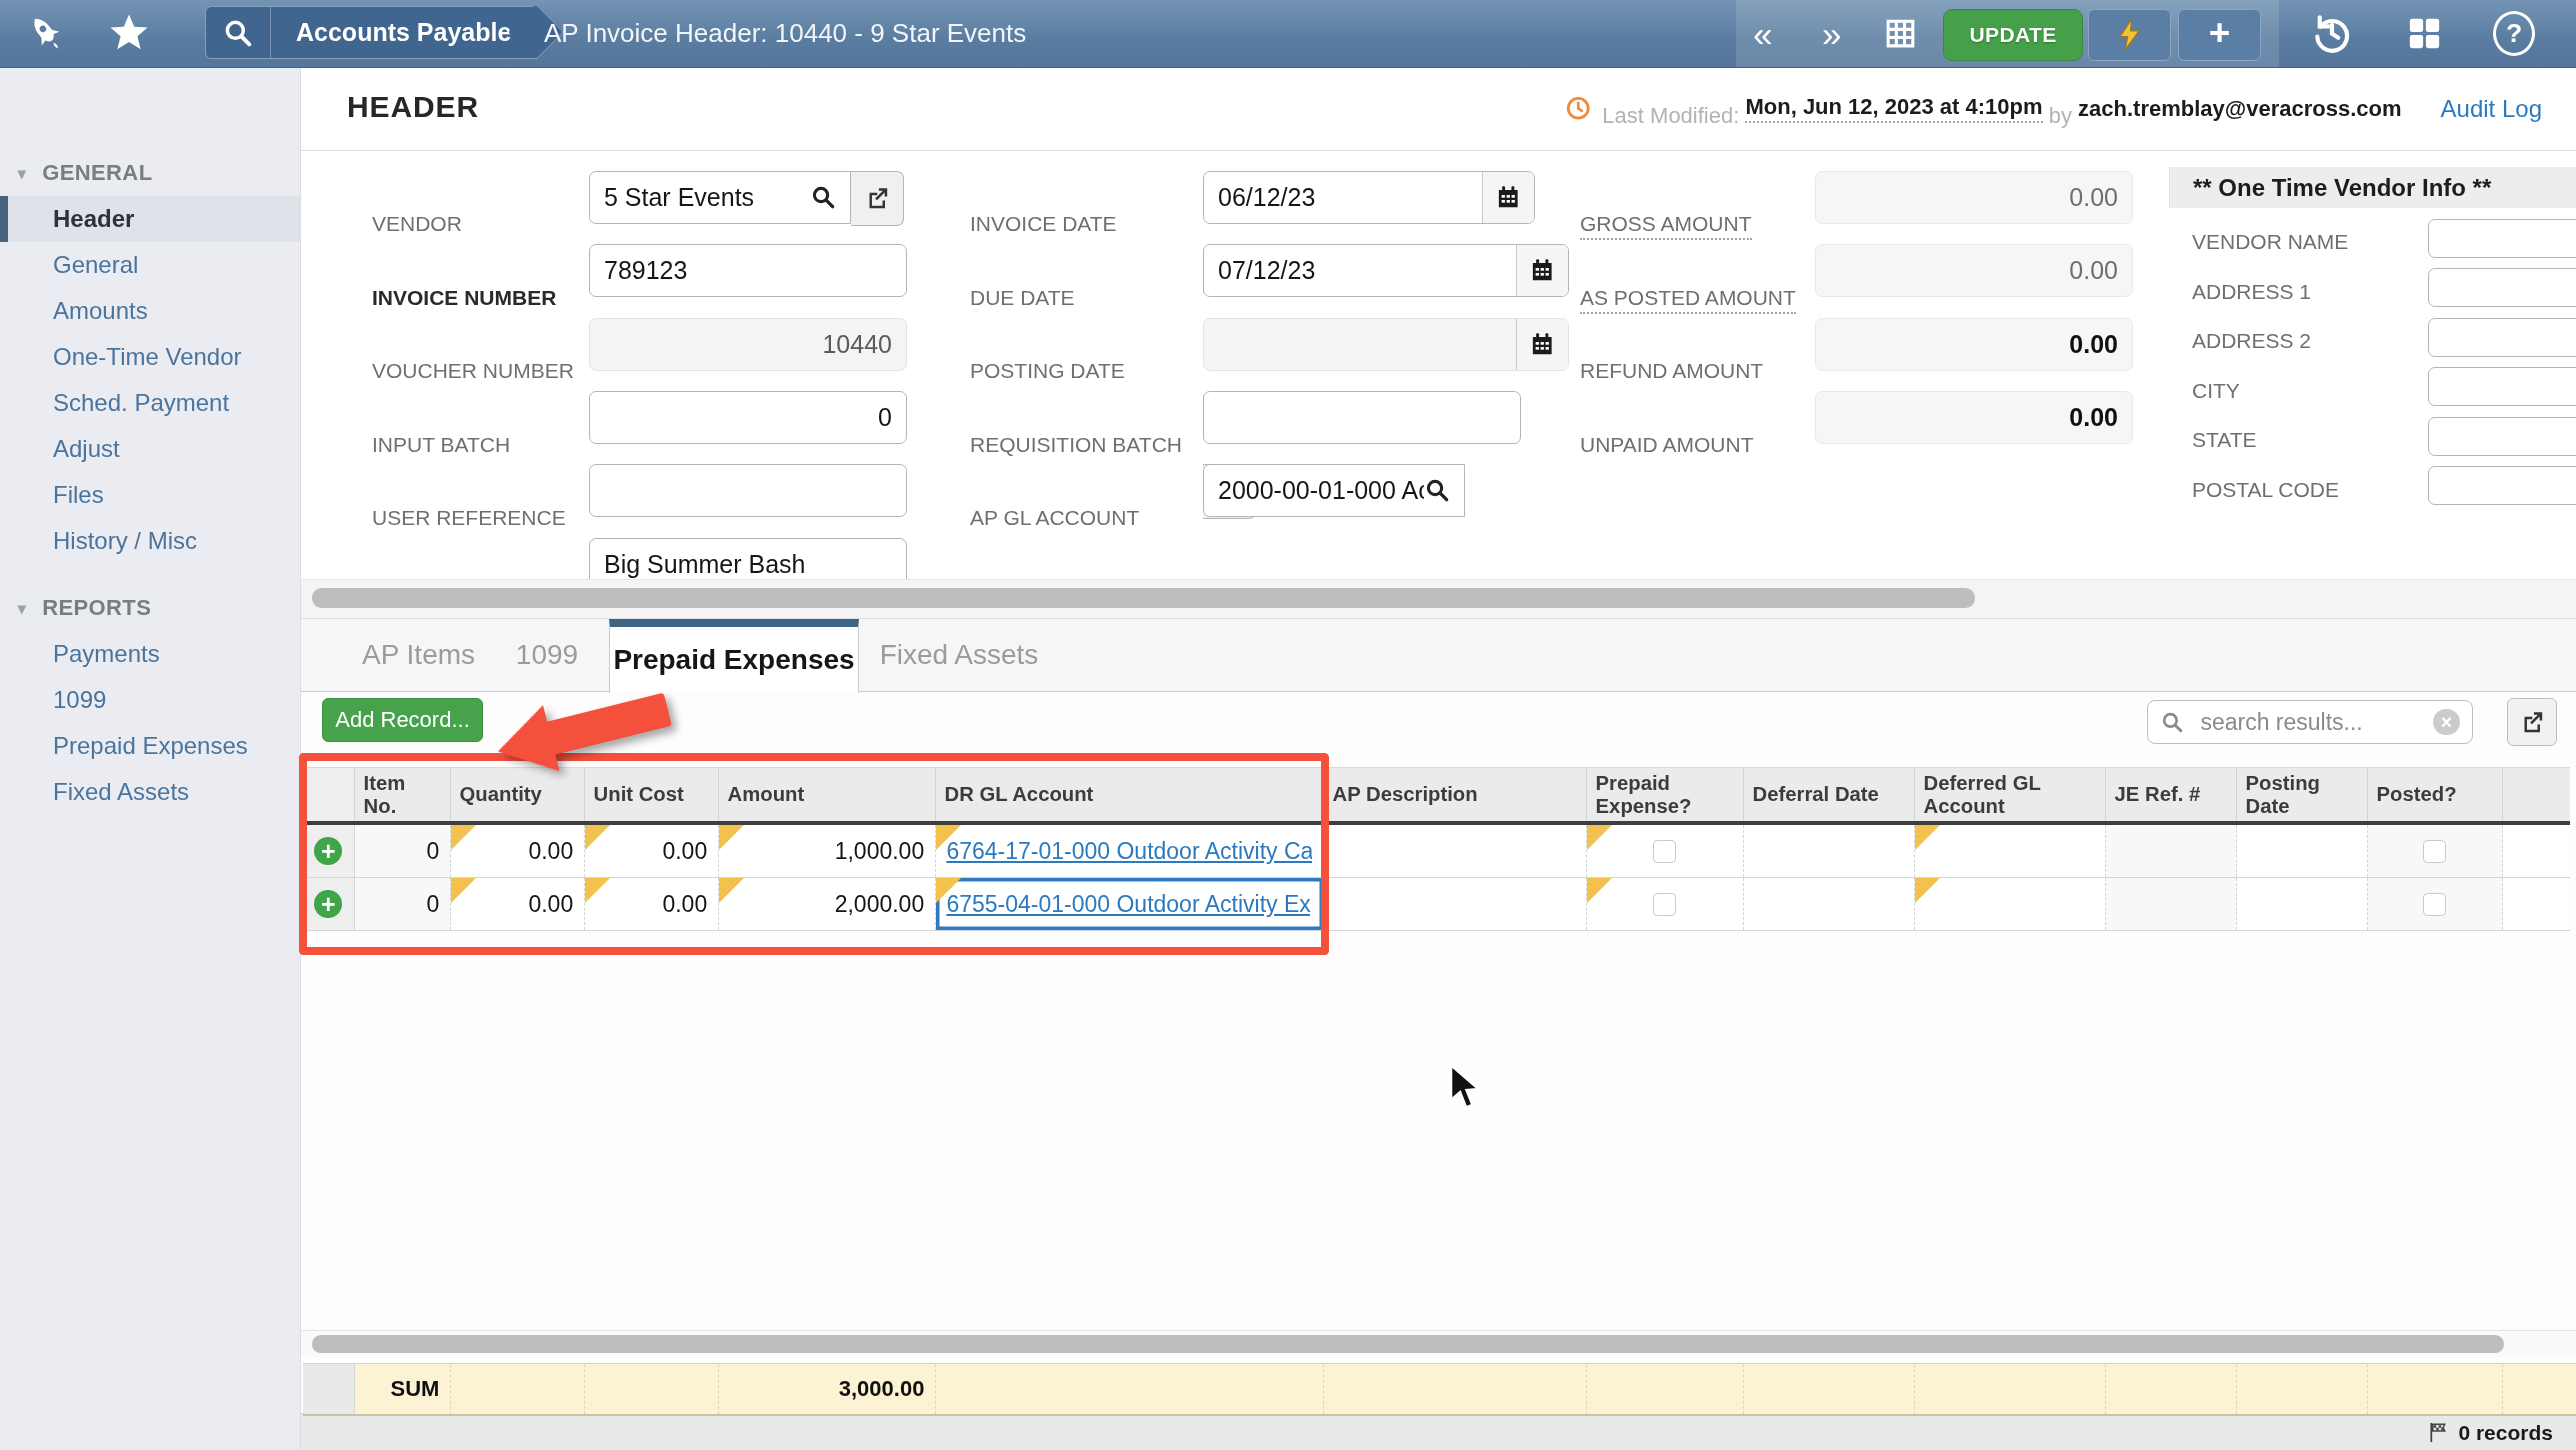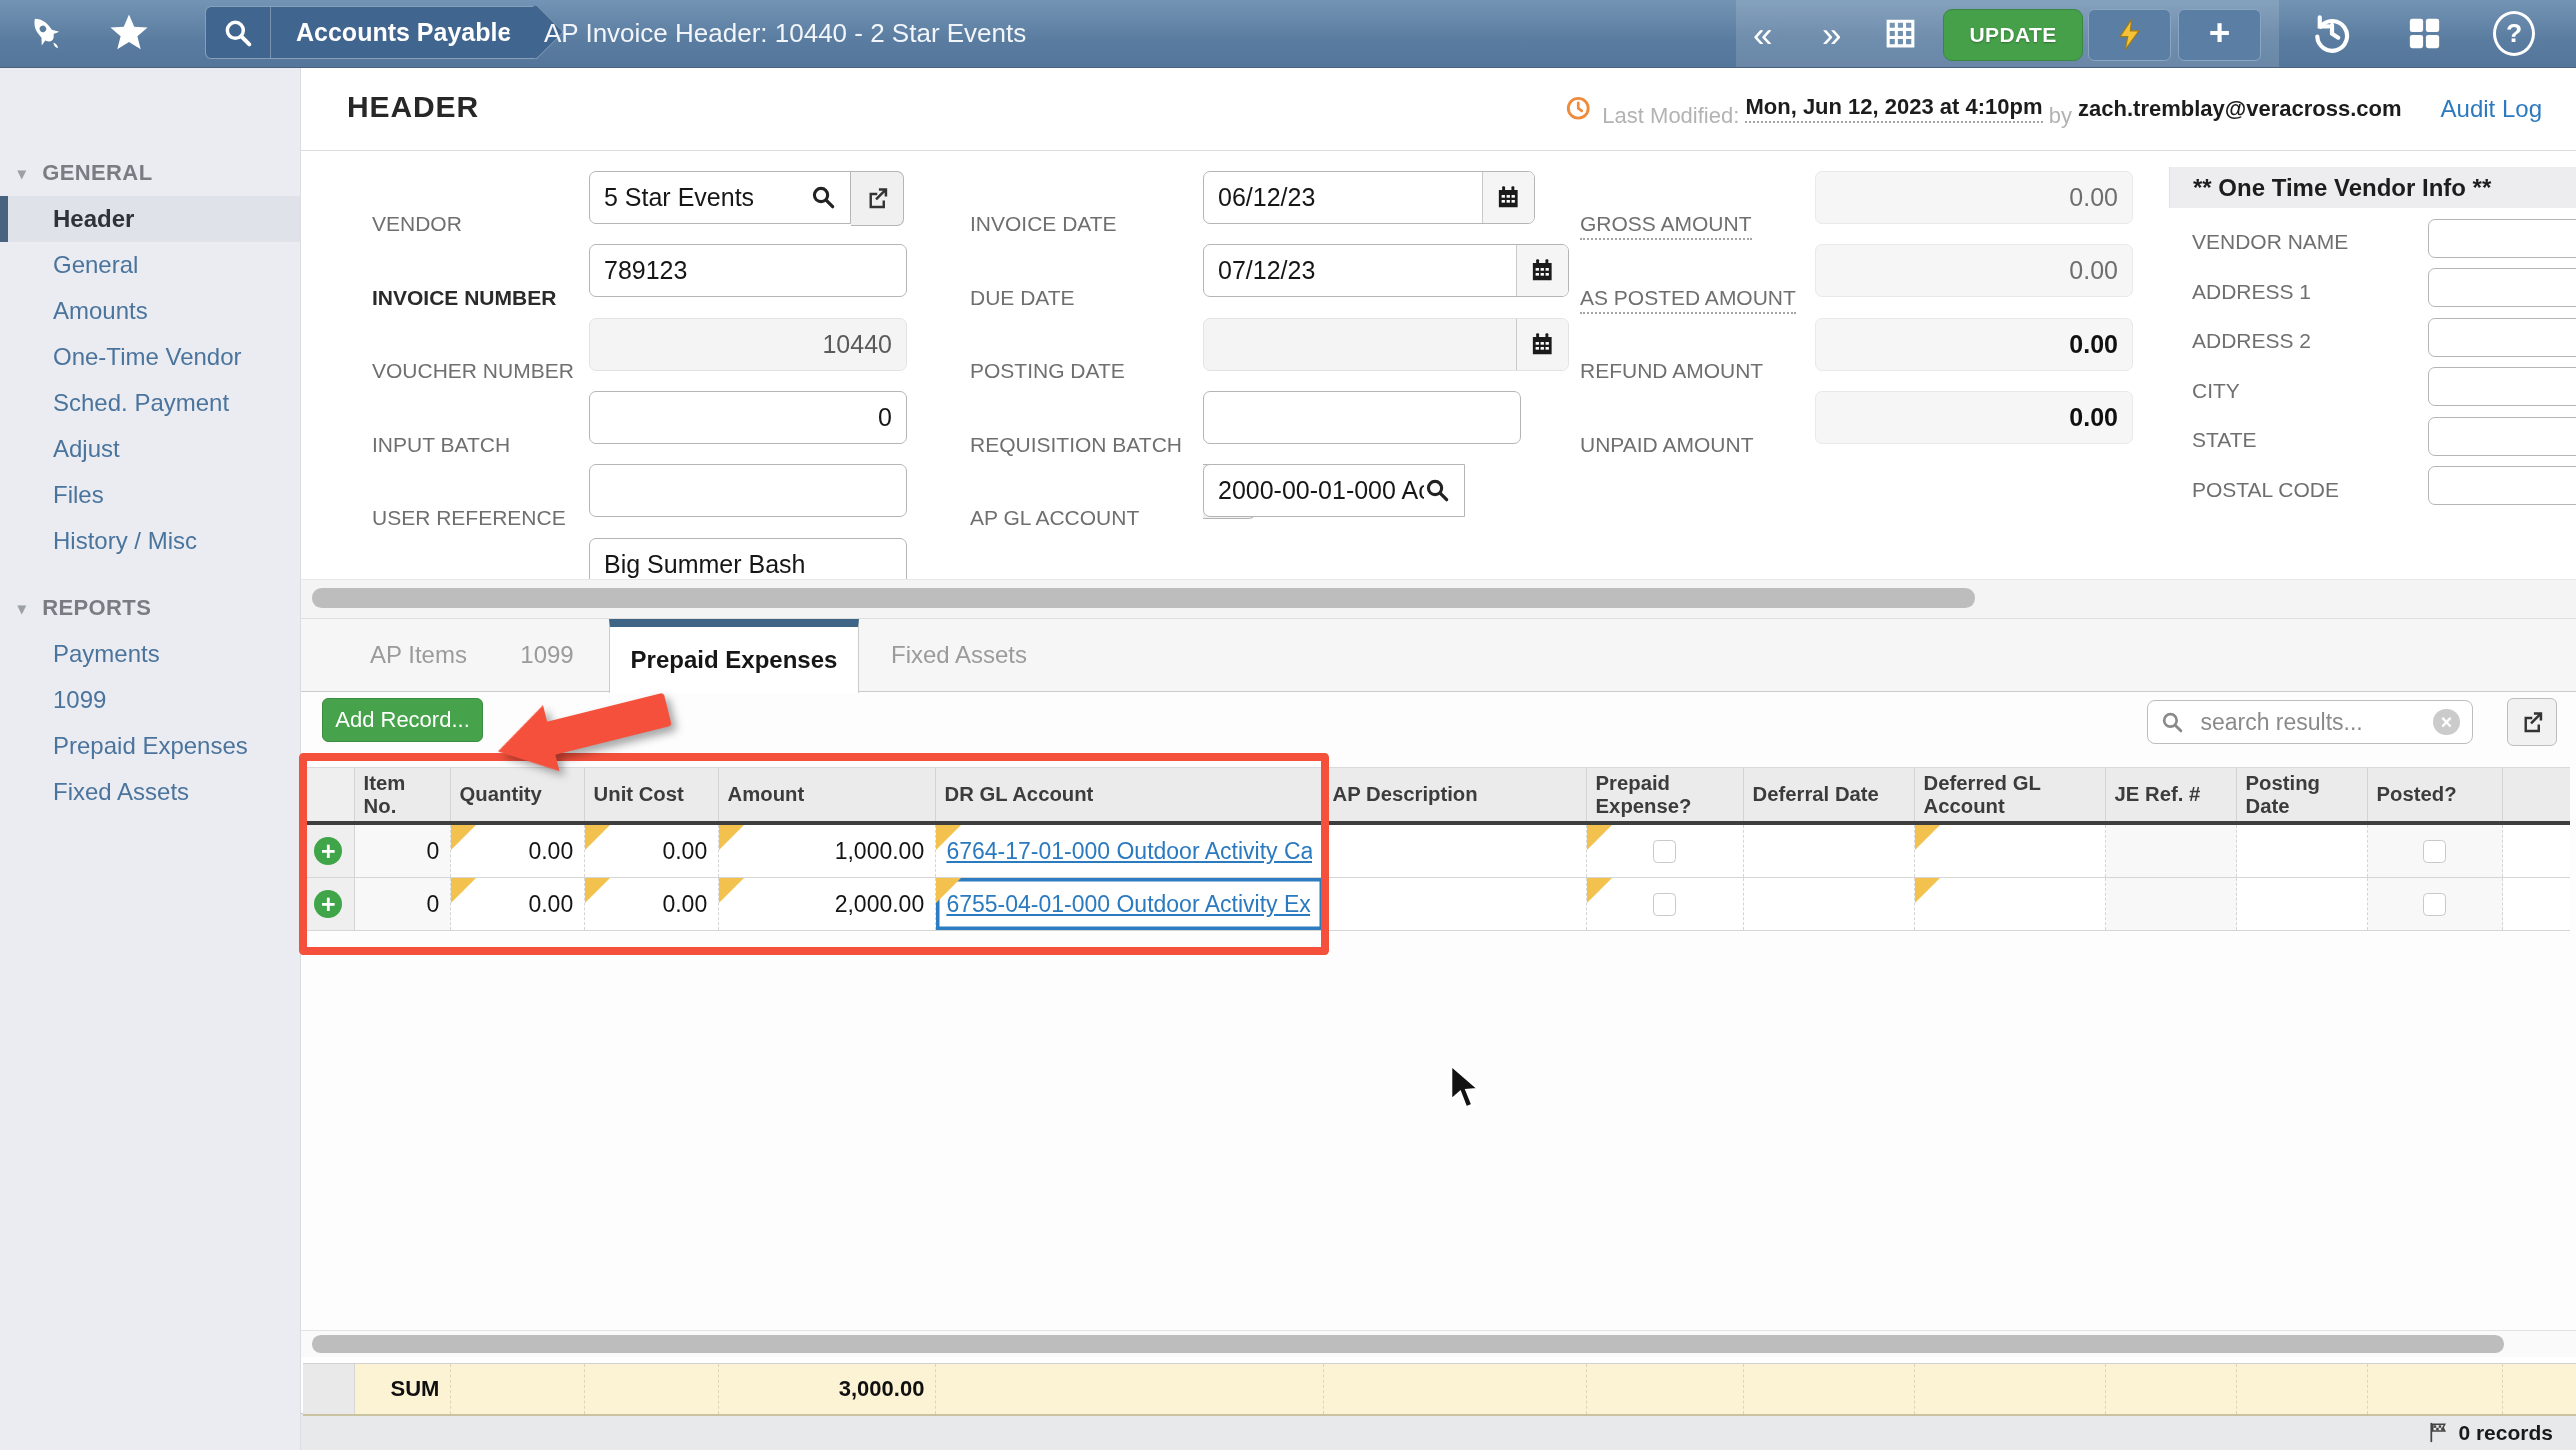--- a/index.html
+++ b/index.html
@@ -78,21 +78,21 @@
     border-top:1.8px solid #e8e8e8;border-bottom:1.8px solid #dedede;box-sizing:border-box;}
   .hscroll-top .thumb{position:absolute;left:10.6px;top:8px;width:1663px;height:19.5px;background:#bdbdbd;border-radius:9.7px;cursor:pointer;}
   .hscroll-bot{position:absolute;left:301px;top:1330px;width:2275px;height:26.5px;background:#fafafa;
     border-top:1.8px solid #e3e3e3;box-sizing:border-box;}
   .hscroll-bot .thumb{position:absolute;left:10.6px;top:4.4px;width:2192px;height:17.7px;background:#bdbdbd;border-radius:8.8px;cursor:pointer;}
 
   
   .tabbar{position:absolute;left:301px;top:619px;width:2275px;height:73px;background:#f6f6f6;
     border-bottom:1.8px solid #cbcbcb;box-sizing:border-box;}
   .tab{position:absolute;top:0;height:71px;display:flex;align-items:center;justify-content:center;
-    font-size:24px;color:#9b9b9b;cursor:pointer;white-space:nowrap;}
+    font-size:28px;color:#9b9b9b;cursor:pointer;white-space:nowrap;}
   .tab.active{background:#fff;border-left:1.8px solid #ccc;border-right:1.8px solid #ccc;
     border-top:8px solid #3e6486;height:74px;top:0;color:#161616;font-weight:bold;box-sizing:border-box;z-index:2;}
 
   
   .content{position:absolute;left:301px;top:692px;width:2275px;height:639px;background:#fdfdfd;}
   .btn-add{position:absolute;left:21px;top:6.2px;width:161px;height:44px;background:#47a34b;
     border:1.8px solid #3a8a3f;border-radius:6.2px;color:#fff;font-size:22px;display:flex;align-items:center;
     justify-content:center;cursor:pointer;box-sizing:border-box;}
   .searchresults{position:absolute;left:1846px;top:8px;width:326px;height:44px;background:#fff;
     border:1.8px solid #bdbdbd;border-radius:8px;display:flex;align-items:center;padding:0 12.4px;box-sizing:border-box;cursor:text;}
@@ -169,21 +169,21 @@
         <div class="searchbox">
           <svg width="32" height="32" viewBox="0 0 24 24">
               <circle cx="10" cy="10" r="6" fill="none" stroke="#fff" stroke-width="2.6"></circle>
               <line x1="14.6" y1="14.6" x2="20.5" y2="20.5" stroke="#fff" stroke-width="3" stroke-linecap="round"></line>
             </svg>
         </div>
         <span class="crumbtext">Accounts Payable</span>
       </div>
       <div class="crumbpoint"></div>
     </div>
-    <div class="tb-title">AP Invoice Header: 10440 - 2 Star Events</div>
+    <div class="tb-title">AP Invoice Header: 10440 - 9 Star Events</div>
 
     <div class="tb-panel"></div>
     <div class="chev" style="left:1753px;">«</div>
     <div class="chev" style="left:1822px;">»</div>
     <div class="tb-icon" style="left:1879px;">
       <svg width="37" height="37" viewBox="0 0 24 24">
           <path fill="none" stroke="#fff" stroke-width="2" d="M4 4h16v16H4zM4 9.3h16M4 14.6h16M9.3 4v16M14.6 4v16"></path>
         </svg>
     </div>
     <div class="btn-update">UPDATE</div>

